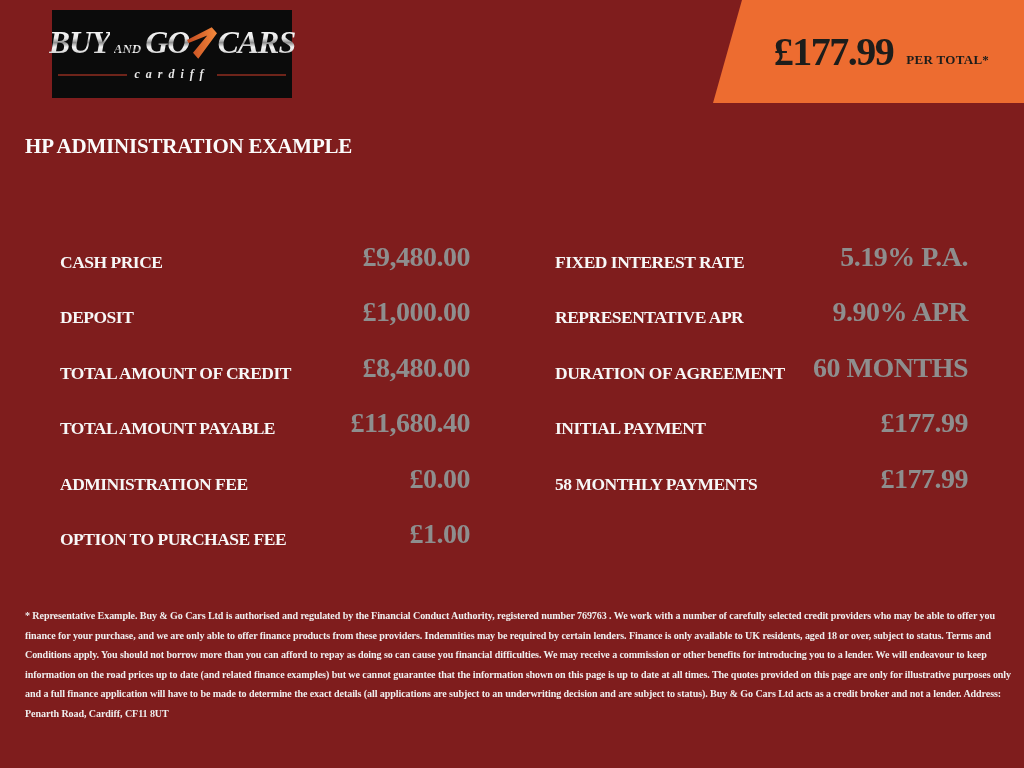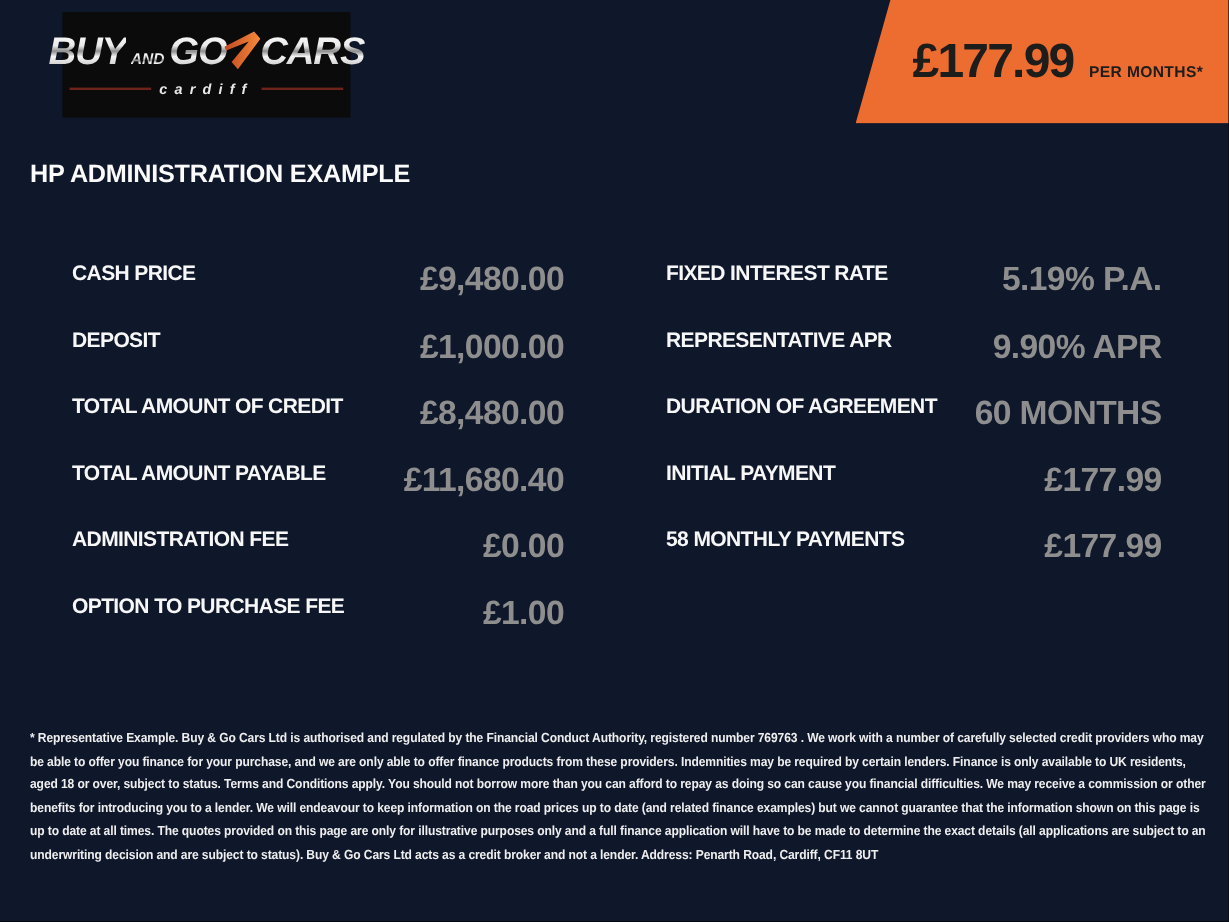--- a/index.html
+++ b/index.html
@@ -1,20 +1,20 @@
 <!DOCTYPE html>
 <html><head>
 <meta charset="utf-8">
 <style>
   * { margin:0; padding:0; box-sizing:border-box; }
   html,body { width:1024px; height:768px; background:#000; }
   .page {
     position:relative; width:1024px; height:768px; overflow:hidden;
-    background:#0f172a;
-    font-family:Liberation Sans, sans-serif;
+    background:#7f1d1d;
+    font-family:Liberation Serif, serif;
   }
 
   
   .logo-box {
     position:absolute; left:52px; top:10px; width:240px; height:88px;
     background:#0b0b0b; padding-top:16px;
   }
   .logo-row {
     display:flex; align-items:flex-end; justify-content:center; gap:4px;
     line-height:1;
@@ -57,21 +57,21 @@
   .page-title {
     position:absolute; left:25px; top:134px;
     font-size:21px; font-weight:700; color:#fbfbfb; letter-spacing:-0.2px;
   }
 
   
   .fin-col { position:absolute; top:217px; }
   .fin-col.left  { left:60px;  width:410px; }
   .fin-col.right { left:555px; width:413px; }
   .fin-row {
-    height:55.5px; display:flex; align-items:flex-start;
+    height:55.5px; display:flex; align-items:flex-end;
     justify-content:space-between; 
   }
   .fin-label {
     color:#f7f7f7; font-weight:700; font-size:17.5px; letter-spacing:-0.5px;
     white-space:nowrap;
   }
   .fin-value {
     color:#8e8e8e; font-weight:700; font-size:28px; letter-spacing:-0.5px;
     white-space:nowrap; text-align:right;
   }
@@ -109,21 +109,21 @@
     </div>
     <div class="logo-sub-row">
       <span class="logo-sub-line"></span>
       <span class="logo-subtitle">cardiff</span>
       <span class="logo-sub-line"></span>
     </div>
   </div>
 
   <div class="price-banner">
     <span class="price-amount">£177.99</span>
-    <span class="price-per">PER MONTHS*</span>
+    <span class="price-per">PER TOTAL*</span>
   </div>
 
   <div class="page-title">HP ADMINISTRATION EXAMPLE</div>
 
   <div class="fin-col left">
     <div class="fin-row">
       <span class="fin-label">CASH PRICE</span>
       <span class="fin-value">£9,480.00</span>
     </div>
     <div class="fin-row">

